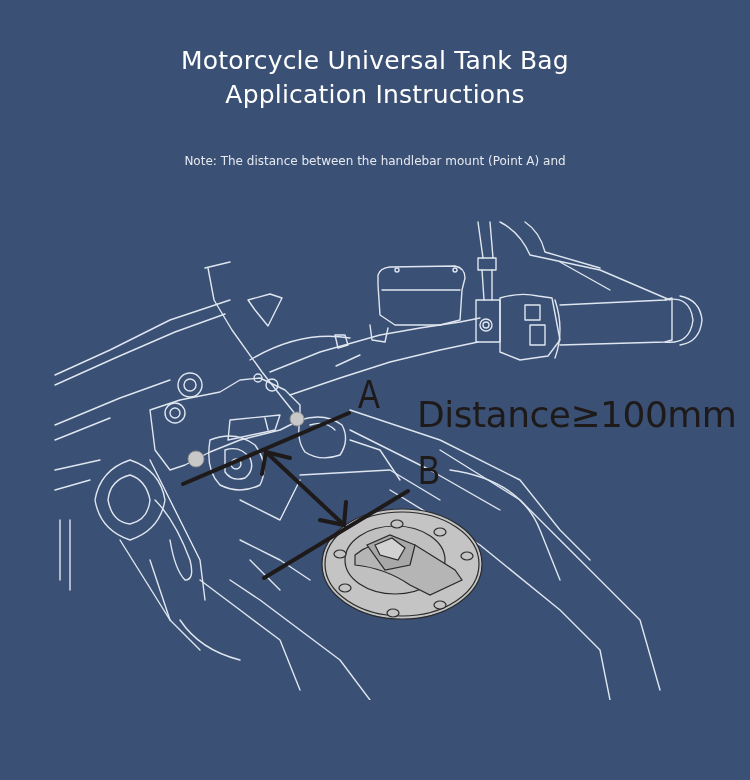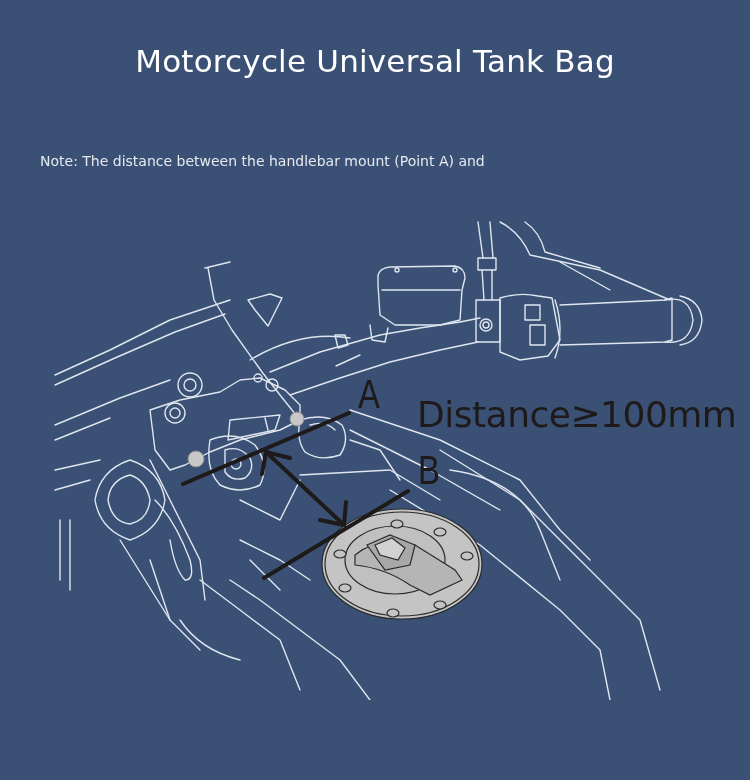--- a/index.html
+++ b/index.html
@@ -1,29 +1,30 @@
 <!DOCTYPE html>
 <html><head>
 <meta charset="utf-8">
 <style>
   html,body{margin:0;padding:0;}
   body{width:750px;height:780px;background:#3a5074;overflow:hidden;position:relative;font-family:"DejaVu Sans","Liberation Sans",sans-serif;}
-  .title{position:absolute;left:0;top:44px;width:750px;text-align:center;color:#ffffff;font-size:31px;line-height:34px;font-weight:normal;letter-spacing:0.2px;}
-  .note{position:absolute;left:40px;top:146px;width:670px;color:#e6e9ef;font-size:14px;line-height:30px;}
+  .title{position:absolute;left:0;top:44px;width:750px;text-align:center;color:#ffffff;font-size:25px;line-height:34px;font-weight:normal;letter-spacing:0.2px;}
+  .note{position:absolute;left:40px;top:146px;width:670px;text-align:center;color:#e6e9ef;font-size:12px;line-height:30px;}
   .diagram{position:absolute;left:0;top:220px;width:750px;height:480px;}
   .lbl{position:absolute;color:#1e1a1a;font-family:"Liberation Sans","DejaVu Sans",sans-serif;}
   .lbl-a{left:358px;top:372px;font-size:40px;transform:scaleX(0.82);transform-origin:left top;}
   .lbl-b{left:418px;top:448px;font-size:40px;transform:scaleX(0.82);transform-origin:left top;}
   .lbl-dist{left:417px;top:394px;font-size:36px;font-family:"DejaVu Sans",sans-serif;letter-spacing:-0.5px;}
 </style>
 </head>
 <body>
 
 <div class="title">
   <div>Motorcycle Universal Tank Bag</div>
+  <div>Application Instructions</div>
 </div>
 
 <div class="note">
   <div>Note: The distance between the handlebar mount (Point A) and</div>
 </div>
 
 <svg class="diagram" viewBox="0 220 750 480" width="750" height="480" xmlns="http://www.w3.org/2000/svg">
   <g fill="none" stroke="#dfe6f0" stroke-width="1.4" stroke-linejoin="round" stroke-linecap="round">
 
     <path d="M205 268 L230 262 M208 268 L214 300 L232 330 L262 372 L280 395 L300 420"></path>

